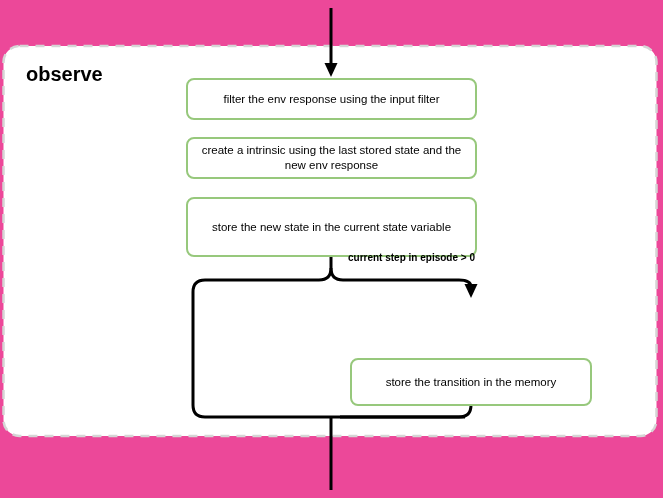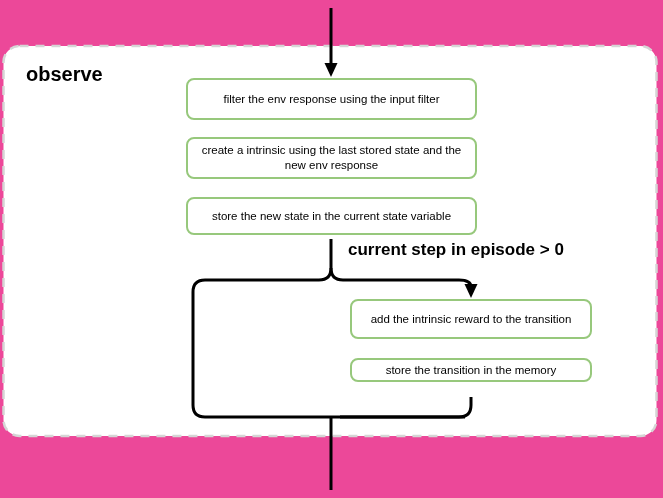--- a/index.html
+++ b/index.html
@@ -41,28 +41,28 @@
     align-items: center;
     justify-content: center;
     text-align: center;
     font-size: 11.5px;
     line-height: 15px;
     color: #000;
     padding: 0 12px;
   }
   .node-1 { left: 186px; top: 78px;  width: 291px; height: 42px; }
   .node-2 { left: 186px; top: 137px; width: 291px; height: 42px; }
-  .node-3 { left: 186px; top: 197px; width: 291px; height: 38px; text-align: right; }
+  .node-3 { left: 186px; top: 197px; width: 291px; height: 60px; text-align: right; }
   .node-4 { left: 350px; top: 299px; width: 242px; height: 40px; }
-  .node-5 { left: 350px; top: 358px; width: 242px; height: 24px; }
+  .node-5 { left: 350px; top: 358px; width: 242px; height: 48px; }
   .condition-label {
     position: absolute;
     left: 348px;
-    top: 240px;
-    font-size: 17px;
+    top: 252px;
+    font-size: 10px;
     font-weight: bold;
     color: #000;
     white-space: nowrap;
   }
 </style>
 </head>
 <body>
 
 <div class="stage">
 
@@ -93,21 +93,18 @@
   <div class="flow-node node-2">
     <span>create a intrinsic using the last stored state and the new env response</span>
   </div>
 
   <div class="flow-node node-3">
     <span>store the new state in the current state variable</span>
   </div>
 
   <div class="condition-label">current step in episode &gt; 0</div>
 
-  <div class="flow-node node-4">
-    <span>add the intrinsic reward to the transition</span>
-  </div>
 
   <div class="flow-node node-5">
     <span>store the transition in the memory</span>
   </div>
 
 </div>
 
 </body></html>

